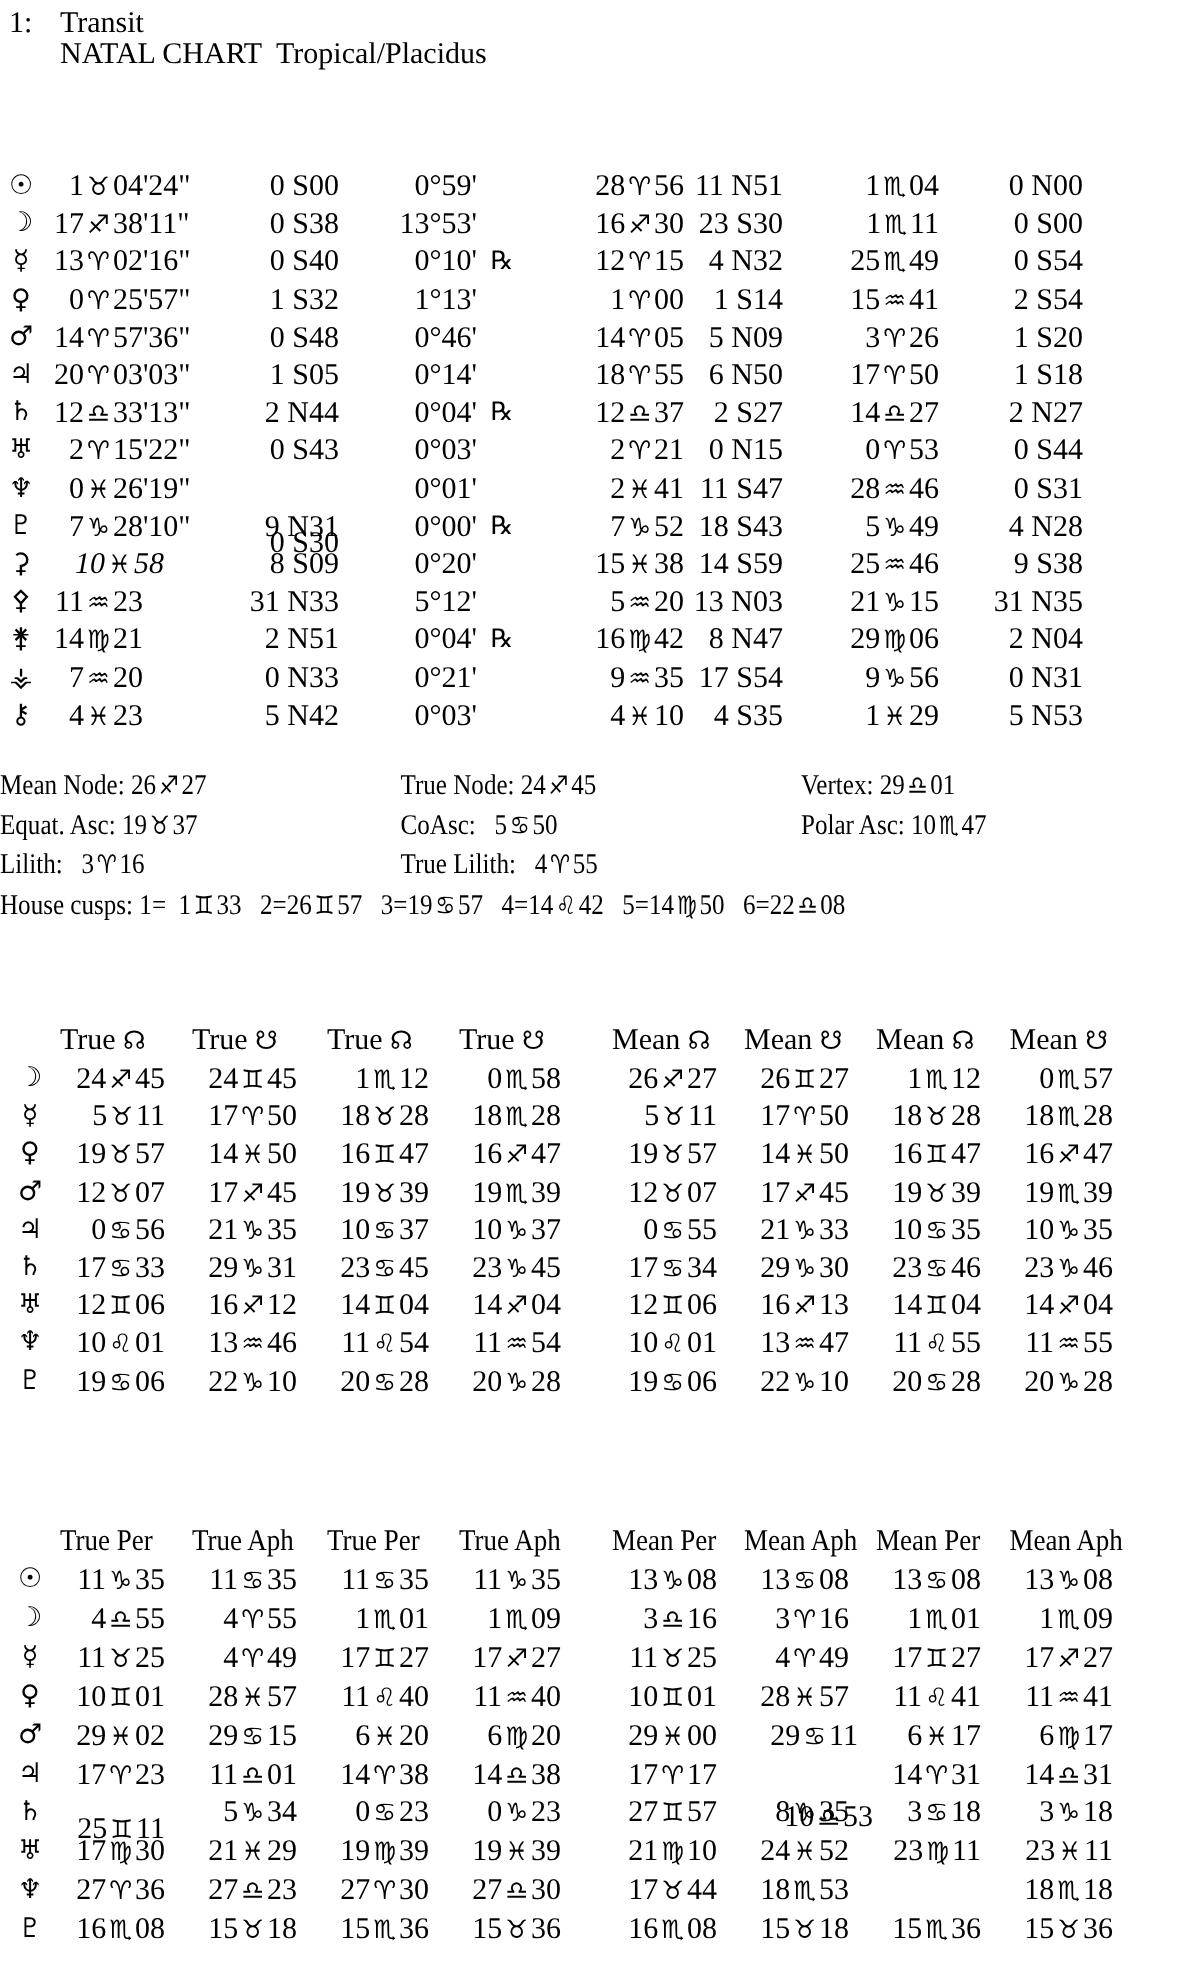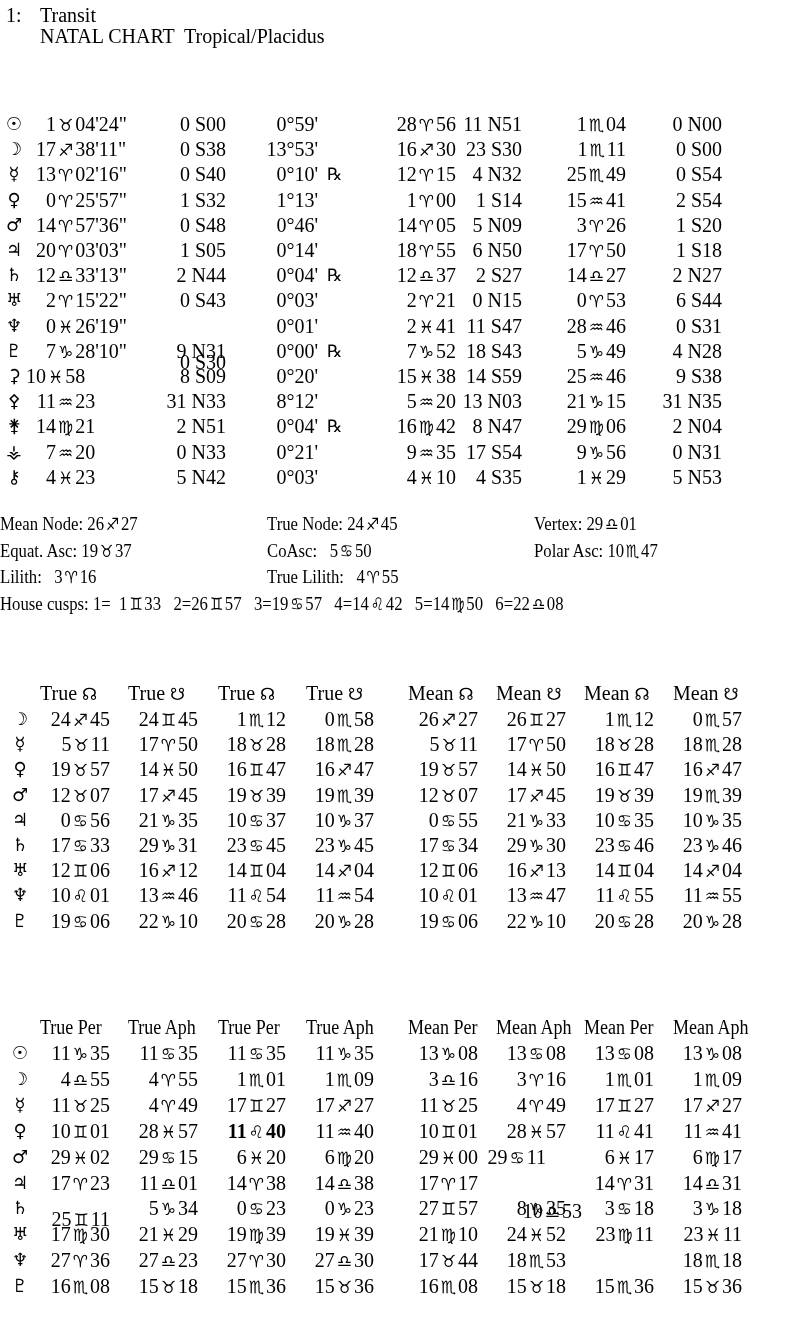--- a/index.html
+++ b/index.html
@@ -89,50 +89,50 @@
     <div class="cell r" style="left:440px;top:262.2px;width:82px;">2 S27</div>
     <div class="cell r" style="left:540px;top:262.2px;width:86px;"><span>14</span><span class="sym" style="margin: 0px 2px;">♎</span><span>27</span></div>
     <div class="cell r" style="left:640px;top:262.2px;width:82px;">2 N27</div>
     <div class="cell sym" style="left:4px;top:287.4px;width:20px;text-align:center;font-size:18px;">♅</div>
     <div class="cell" style="left:26px;top:287.4px;width:130px;"><span style="display: inline-block; width: 30px; text-align: right;">2</span><span class="sym" style="margin: 0px 2px;">♈</span><span>15'22"</span></div>
     <div class="cell r" style="left:150px;top:287.4px;width:76px;">0 S43</div>
     <div class="cell r" style="left:240px;top:287.4px;width:78px;">0°03'</div>
     <div class="cell r" style="left:340px;top:287.4px;width:116px;"><span>2</span><span class="sym" style="margin: 0px 2px;">♈</span><span>21</span></div>
     <div class="cell r" style="left:440px;top:287.4px;width:82px;">0 N15</div>
     <div class="cell r" style="left:540px;top:287.4px;width:86px;"><span>0</span><span class="sym" style="margin: 0px 2px;">♈</span><span>53</span></div>
-    <div class="cell r" style="left:640px;top:287.4px;width:82px;">6 S44</div>
+    <div class="cell r" style="left:640px;top:287.4px;width:82px;">0 S44</div>
     <div class="cell sym" style="left:4px;top:312.6px;width:20px;text-align:center;font-size:18px;">♆</div>
     <div class="cell" style="left:26px;top:312.6px;width:130px;"><span style="display: inline-block; width: 30px; text-align: right;">0</span><span class="sym" style="margin: 0px 2px;">♓</span><span>26'19"</span></div>
     <div class="cell r" style="left:150px;top:312.6px;width:76px;margin-top:36px;">0 S30</div>
     <div class="cell r" style="left:240px;top:312.6px;width:78px;">0°01'</div>
     <div class="cell r" style="left:340px;top:312.6px;width:116px;"><span>2</span><span class="sym" style="margin: 0px 2px;">♓</span><span>41</span></div>
     <div class="cell r" style="left:440px;top:312.6px;width:82px;">11 S47</div>
     <div class="cell r" style="left:540px;top:312.6px;width:86px;"><span>28</span><span class="sym" style="margin: 0px 2px;">♒</span><span>46</span></div>
     <div class="cell r" style="left:640px;top:312.6px;width:82px;">0 S31</div>
     <div class="cell sym" style="left:4px;top:337.79999999999995px;width:20px;text-align:center;font-size:18px;">♇</div>
     <div class="cell" style="left:26px;top:337.79999999999995px;width:130px;"><span style="display: inline-block; width: 30px; text-align: right;">7</span><span class="sym" style="margin: 0px 2px;">♑</span><span>28'10"</span></div>
     <div class="cell r" style="left:150px;top:337.79999999999995px;width:76px;">9 N31</div>
     <div class="cell r" style="left:240px;top:337.79999999999995px;width:78px;">0°00'</div>
     <div class="cell sym" style="left:327px;top:337.79999999999995px;">℞</div>
     <div class="cell r" style="left:340px;top:337.79999999999995px;width:116px;"><span>7</span><span class="sym" style="margin: 0px 2px;">♑</span><span>52</span></div>
     <div class="cell r" style="left:440px;top:337.79999999999995px;width:82px;">18 S43</div>
     <div class="cell r" style="left:540px;top:337.79999999999995px;width:86px;"><span>5</span><span class="sym" style="margin: 0px 2px;">♑</span><span>49</span></div>
     <div class="cell r" style="left:640px;top:337.79999999999995px;width:82px;">4 N28</div>
     <div class="cell sym" style="left:4px;top:363px;width:20px;text-align:center;font-size:18px;">⚳</div>
-    <div class="cell" style="left:16px;top:363px;width:130px;"><span style="display: inline-block; width: 30px; text-align: right;">10</span><span class="sym" style="margin: 0px 2px;">♓</span><span>58</span></div>
+    <div class="cell" style="left:40px;top:363px;width:130px;font-style:italic;"><span style="display: inline-block; width: 30px; text-align: right;">10</span><span class="sym" style="margin: 0px 2px;">♓</span><span>58</span></div>
     <div class="cell r" style="left:150px;top:363px;width:76px;">8 S09</div>
     <div class="cell r" style="left:240px;top:363px;width:78px;">0°20'</div>
     <div class="cell r" style="left:340px;top:363px;width:116px;"><span>15</span><span class="sym" style="margin: 0px 2px;">♓</span><span>38</span></div>
     <div class="cell r" style="left:440px;top:363px;width:82px;">14 S59</div>
     <div class="cell r" style="left:540px;top:363px;width:86px;"><span>25</span><span class="sym" style="margin: 0px 2px;">♒</span><span>46</span></div>
     <div class="cell r" style="left:640px;top:363px;width:82px;">9 S38</div>
     <div class="cell sym" style="left:4px;top:388.2px;width:20px;text-align:center;font-size:18px;">⚴</div>
     <div class="cell" style="left:26px;top:388.2px;width:130px;"><span style="display: inline-block; width: 30px; text-align: right;">11</span><span class="sym" style="margin: 0px 2px;">♒</span><span>23</span></div>
     <div class="cell r" style="left:150px;top:388.2px;width:76px;">31 N33</div>
-    <div class="cell r" style="left:240px;top:388.2px;width:78px;">8°12'</div>
+    <div class="cell r" style="left:240px;top:388.2px;width:78px;">5°12'</div>
     <div class="cell r" style="left:340px;top:388.2px;width:116px;"><span>5</span><span class="sym" style="margin: 0px 2px;">♒</span><span>20</span></div>
     <div class="cell r" style="left:440px;top:388.2px;width:82px;">13 N03</div>
     <div class="cell r" style="left:540px;top:388.2px;width:86px;"><span>21</span><span class="sym" style="margin: 0px 2px;">♑</span><span>15</span></div>
     <div class="cell r" style="left:640px;top:388.2px;width:82px;">31 N35</div>
     <div class="cell sym" style="left:4px;top:413.4px;width:20px;text-align:center;font-size:18px;">⚵</div>
     <div class="cell" style="left:26px;top:413.4px;width:130px;"><span style="display: inline-block; width: 30px; text-align: right;">14</span><span class="sym" style="margin: 0px 2px;">♍</span><span>21</span></div>
     <div class="cell r" style="left:150px;top:413.4px;width:76px;">2 N51</div>
     <div class="cell r" style="left:240px;top:413.4px;width:78px;">0°04'</div>
     <div class="cell sym" style="left:327px;top:413.4px;">℞</div>
     <div class="cell r" style="left:340px;top:413.4px;width:116px;"><span>16</span><span class="sym" style="margin: 0px 2px;">♍</span><span>42</span></div>
@@ -303,33 +303,33 @@
     <div class="cell r" style="left:118px;top:1091.8px;width:80px;"><span>4</span><span class="sym" style="margin: 0px 2px;">♈</span><span>49</span></div>
     <div class="cell r" style="left:206px;top:1091.8px;width:80px;"><span>17</span><span class="sym" style="margin: 0px 2px;">♊</span><span>27</span></div>
     <div class="cell r" style="left:294px;top:1091.8px;width:80px;"><span>17</span><span class="sym" style="margin: 0px 2px;">♐</span><span>27</span></div>
     <div class="cell r" style="left:398px;top:1091.8px;width:80px;"><span>11</span><span class="sym" style="margin: 0px 2px;">♉</span><span>25</span></div>
     <div class="cell r" style="left:486px;top:1091.8px;width:80px;"><span>4</span><span class="sym" style="margin: 0px 2px;">♈</span><span>49</span></div>
     <div class="cell r" style="left:574px;top:1091.8px;width:80px;"><span>17</span><span class="sym" style="margin: 0px 2px;">♊</span><span>27</span></div>
     <div class="cell r" style="left:662px;top:1091.8px;width:80px;"><span>17</span><span class="sym" style="margin: 0px 2px;">♐</span><span>27</span></div>
     <div class="cell sym" style="left:10px;top:1117.7px;width:20px;text-align:center;font-size:18px;">♀</div>
     <div class="cell r" style="left:30px;top:1117.7px;width:80px;"><span>10</span><span class="sym" style="margin: 0px 2px;">♊</span><span>01</span></div>
     <div class="cell r" style="left:118px;top:1117.7px;width:80px;"><span>28</span><span class="sym" style="margin: 0px 2px;">♓</span><span>57</span></div>
-    <div class="cell r" style="left:206px;top:1117.7px;width:80px;font-weight:bold;"><span>11</span><span class="sym" style="margin: 0px 2px;">♌</span><span>40</span></div>
+    <div class="cell r" style="left:206px;top:1117.7px;width:80px;"><span>11</span><span class="sym" style="margin: 0px 2px;">♌</span><span>40</span></div>
     <div class="cell r" style="left:294px;top:1117.7px;width:80px;"><span>11</span><span class="sym" style="margin: 0px 2px;">♒</span><span>40</span></div>
     <div class="cell r" style="left:398px;top:1117.7px;width:80px;"><span>10</span><span class="sym" style="margin: 0px 2px;">♊</span><span>01</span></div>
     <div class="cell r" style="left:486px;top:1117.7px;width:80px;"><span>28</span><span class="sym" style="margin: 0px 2px;">♓</span><span>57</span></div>
     <div class="cell r" style="left:574px;top:1117.7px;width:80px;"><span>11</span><span class="sym" style="margin: 0px 2px;">♌</span><span>41</span></div>
     <div class="cell r" style="left:662px;top:1117.7px;width:80px;"><span>11</span><span class="sym" style="margin: 0px 2px;">♒</span><span>41</span></div>
     <div class="cell sym" style="left:10px;top:1143.6px;width:20px;text-align:center;font-size:18px;">♂</div>
     <div class="cell r" style="left:30px;top:1143.6px;width:80px;"><span>29</span><span class="sym" style="margin: 0px 2px;">♓</span><span>02</span></div>
     <div class="cell r" style="left:118px;top:1143.6px;width:80px;"><span>29</span><span class="sym" style="margin: 0px 2px;">♋</span><span>15</span></div>
     <div class="cell r" style="left:206px;top:1143.6px;width:80px;"><span>6</span><span class="sym" style="margin: 0px 2px;">♓</span><span>20</span></div>
     <div class="cell r" style="left:294px;top:1143.6px;width:80px;"><span>6</span><span class="sym" style="margin: 0px 2px;">♍</span><span>20</span></div>
     <div class="cell r" style="left:398px;top:1143.6px;width:80px;"><span>29</span><span class="sym" style="margin: 0px 2px;">♓</span><span>00</span></div>
-    <div class="cell r" style="left:466px;top:1143.6px;width:80px;"><span>29</span><span class="sym" style="margin: 0px 2px;">♋</span><span>11</span></div>
+    <div class="cell r" style="left:492px;top:1143.6px;width:80px;"><span>29</span><span class="sym" style="margin: 0px 2px;">♋</span><span>11</span></div>
     <div class="cell r" style="left:574px;top:1143.6px;width:80px;"><span>6</span><span class="sym" style="margin: 0px 2px;">♓</span><span>17</span></div>
     <div class="cell r" style="left:662px;top:1143.6px;width:80px;"><span>6</span><span class="sym" style="margin: 0px 2px;">♍</span><span>17</span></div>
     <div class="cell sym" style="left:10px;top:1169.5px;width:20px;text-align:center;font-size:18px;">♃</div>
     <div class="cell r" style="left:30px;top:1169.5px;width:80px;"><span>17</span><span class="sym" style="margin: 0px 2px;">♈</span><span>23</span></div>
     <div class="cell r" style="left:118px;top:1169.5px;width:80px;"><span>11</span><span class="sym" style="margin: 0px 2px;">♎</span><span>01</span></div>
     <div class="cell r" style="left:206px;top:1169.5px;width:80px;"><span>14</span><span class="sym" style="margin: 0px 2px;">♈</span><span>38</span></div>
     <div class="cell r" style="left:294px;top:1169.5px;width:80px;"><span>14</span><span class="sym" style="margin: 0px 2px;">♎</span><span>38</span></div>
     <div class="cell r" style="left:398px;top:1169.5px;width:80px;"><span>17</span><span class="sym" style="margin: 0px 2px;">♈</span><span>17</span></div>
     <div class="cell r" style="left:502px;top:1169.5px;width:80px;margin-top:28px;"><span>10</span><span class="sym" style="margin: 0px 2px;">♎</span><span>53</span></div>
     <div class="cell r" style="left:574px;top:1169.5px;width:80px;"><span>14</span><span class="sym" style="margin: 0px 2px;">♈</span><span>31</span></div>

